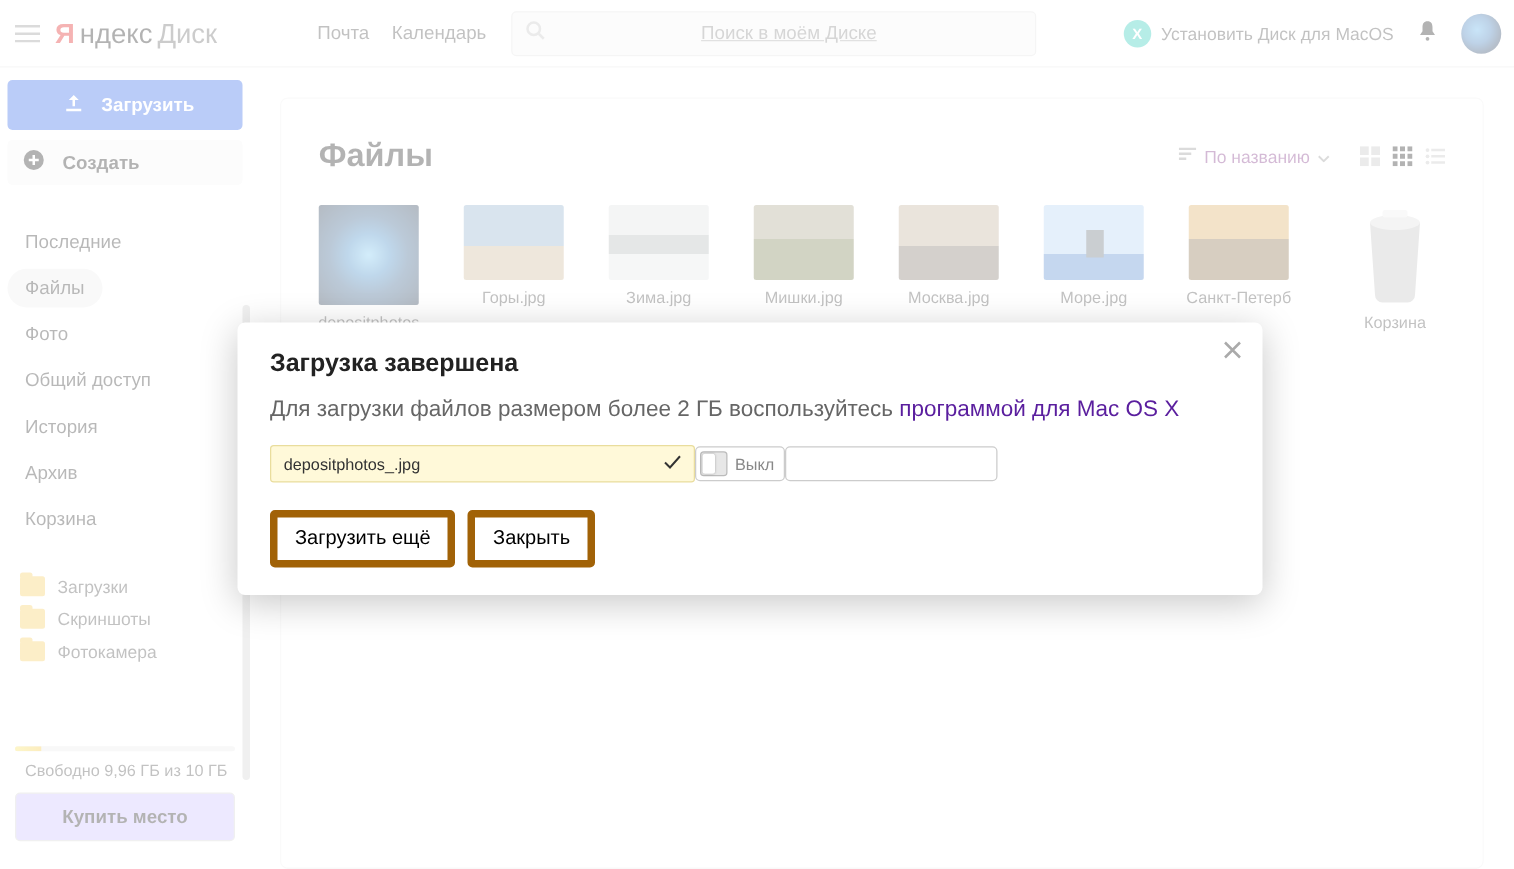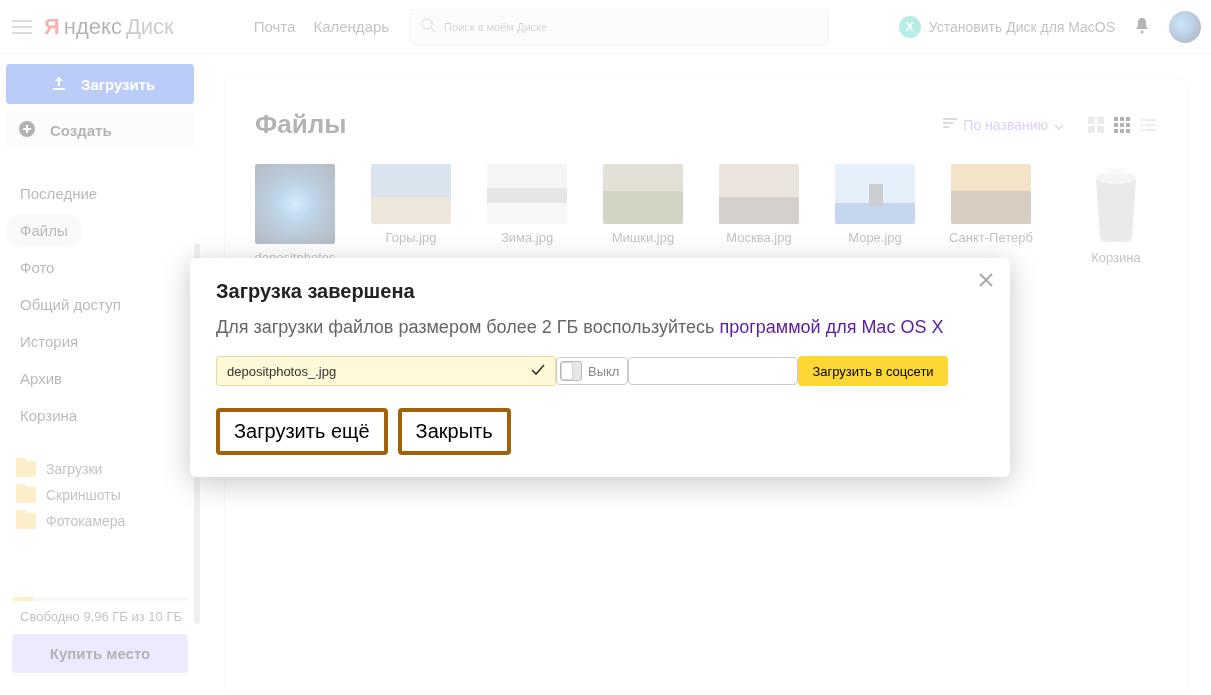--- a/index.html
+++ b/index.html
@@ -9,21 +9,21 @@
   .header { display: flex; align-items: center; height: 54px; padding: 0 10px; border-bottom: 1px solid #e5e5e5; }
   .menu-btn { display:inline-flex; align-items:center; justify-content:center; width:24px; height:24px; margin-right:10px; cursor:pointer; }
   .logo { display:flex; align-items:center; font-size: 22px; font-weight: 400; color:#000; gap:4px; margin-right: 80px;}
   .logo-y { font-weight:700; color:#d00; font-size:22px; }
   .logo-name1 { font-weight:500;text-align:center; }
   .logo-name2 { color:#555; }
   .hdr-links { display:flex; gap:18px; font-size:15px; color:#333; }
   .hdr-link { cursor:pointer; }
   .search-wrap { margin-left:20px; flex:0 0 420px; display:flex; align-items:center; background:#f4f4f4; border:1px solid #ddd; border-radius:4px; height:36px; padding:0 10px; }
   .search-icon { color:#bbb; margin-right:8px; }
-  .search-input { flex:1; background:transparent; border:none; outline:none; font-size:11px; text-align:left; color:#999; }
+  .search-input { flex:1; background:transparent; border:none; outline:none; font-size:15px; text-align:center; color:#999;text-decoration:underline; }
   .hdr-right { margin-left:auto; display:flex; align-items:center; gap:18px; }
   .install-wrap { display:flex; align-items:center; gap:8px; font-size:14px; color:#333; cursor:pointer; }
   .install-badge { width:22px; height:22px; border-radius:50%; background:#0ac1b0; color:#fff; display:flex; align-items:center; justify-content:center; font-size:12px; font-weight:700; }
   .bell { color:#000; cursor:pointer; }
   .avatar { width:32px; height:32px; border-radius:50%; background: radial-gradient(circle at 40% 40%, #4aa6e8 0%, #276bb0 40%, #0b2a52 70%, #041431 100%); cursor:pointer; }
 
   
   .layout { display:flex; height: calc(695px - 54px); }
   .sidebar { width: 200px; padding: 10px 6px 10px 6px; display:flex; flex-direction:column; position:relative; }
   .sbscroll { position:absolute; right:0; top:190px; width:6px; height:380px; background:#ccc; border-radius:3px; }
@@ -48,21 +48,21 @@
   .storage-bar { height:4px; background:#e6e6e6; border-radius:2px; overflow:hidden; margin-bottom:8px; }
   .storage-fill { height:100%; width:12%; background: linear-gradient(90deg,#f7e04b,#f5c128); }
   .storage-txt { font-size:13px; color:#333; margin-bottom:10px; padding-left:8px;}
   .buy-btn { border:1px solid #ccc; background:#c4b5fd; font-size:15px; font-weight:700; padding:10px 20px; border-radius:4px; cursor:pointer; width:100%; text-align:center; }
 
   
   .main { flex:1; padding:24px 24px 0 24px; position:relative; }
   .main-panel { background:#fff; border:1px solid #eee; border-radius:6px; height:100%; padding:30px 30px 20px 30px; position:relative; }
   .page-head { display:flex; align-items:center; }
   .page-title { font-size:26px; font-weight:700; }
-  .head-right { margin-left:auto; display:flex; align-items:center; gap:24px; color:#8b5cf6; font-size:14px; }
+  .head-right { margin-left:auto; display:flex; align-items:center; gap:24px; color:#701a75; font-size:14px; }
   .sort-wrap { display:flex; align-items:center; gap:6px; cursor:pointer; }
   .view-toggles { display:flex; gap:10px; }
   .grid-thumbs { margin-top:24px; display:flex; gap:36px; flex-wrap:wrap; align-items:flex-start; }
   .thumb { width:80px; display:flex; flex-direction:column; align-items:center; gap:6px; cursor:pointer; }
   .thumb-img { width:80px; height:60px; border-radius:2px; }
   .thumb.big .thumb-img { width:80px; height:80px; }
   .thumb-name { font-size:13px; color:#333; white-space:nowrap; overflow:hidden; text-overflow: ellipsis; max-width:90px; }
   .t-earth { background: radial-gradient(circle at 50% 50%, #6cc2f0 0%, #2a7bbd 30%, #1d4d7d 55%, #071c36 100%); }
   .thumb-img { position:relative; overflow:hidden; }
   .t-mtns { background: linear-gradient(#7fa6c7 55%, #c7b089 55%); }
@@ -83,21 +83,21 @@
   .modal-sub { font-size:18px; color:#666; margin-bottom:18px; }
   .modal-sub a { color:#5a1e9e; text-decoration:none; }
   .modal-row { display:flex; align-items:center; margin-bottom:22px; }
   .file-field { display:flex; align-items:center; justify-content:space-between; gap:10px; width:340px; height:30px; background:#fff9d9; border:1px solid #e9dd9d; border-radius:3px; padding:0 10px; font-size:13px; color:#333; }
   .toggle-wrap { display:flex; align-items:center; gap:6px; border:1px solid #ccc; border-radius:4px; height:28px; padding:0 8px 0 3px; font-size:13px; color:#888; cursor:pointer;}
   .toggle-track { width:22px; height:20px; background:#e7e7e7; border:1px solid #bbb; border-radius:3px; position:relative; }
   .toggle-knob { position:absolute; top:1px; left:1px; width:10px; height:16px; background:#fff; border-radius:2px; box-shadow:0 0 2px rgba(0,0,0,0.3); }
   .empty-field { width:170px; height:28px; border:1px solid #ccc; border-radius:4px; }
   .social-btn { background:#fdd835; color:#000; font-size:13px; height:30px; padding:0 14px; border:none; border-radius:4px; cursor:pointer; }
   .modal-actions { display:flex; gap:10px; }
-  .sec-btn { background:#fff; border:4px solid #a16207; font-size:20px; padding:8px 14px; border-radius:4px; cursor:pointer; }
+  .sec-btn { background:#fff; border:6px solid #a16207; font-size:16px; padding:8px 14px; border-radius:4px; cursor:pointer; }
 
   .vgrid3 svg, .vgrid2 svg, .vlist svg { display:block; }
 </style>
 </head>
 <body>
 
 <div class="header">
   <div class="menu-btn">
     <svg width="20" height="14" viewBox="0 0 20 14">
         <path d="M0 1h20M0 7h20M0 13h20" stroke="#888" stroke-width="2"></path>
@@ -310,19 +310,18 @@
           </svg>
       </span>
     </div>
     <div class="toggle-wrap">
       <span class="toggle-track">
           <span class="toggle-knob"></span>
         </span>
       <span>Выкл</span>
     </div>
     <div class="empty-field"></div>
-    <button class="social-btn">Загрузить в соцсети</button>
   </div>
   <div class="modal-actions">
     <button class="sec-btn">Загрузить ещё</button>
     <button class="sec-btn">Закрыть</button>
   </div>
 </div>
 
 </body></html>

